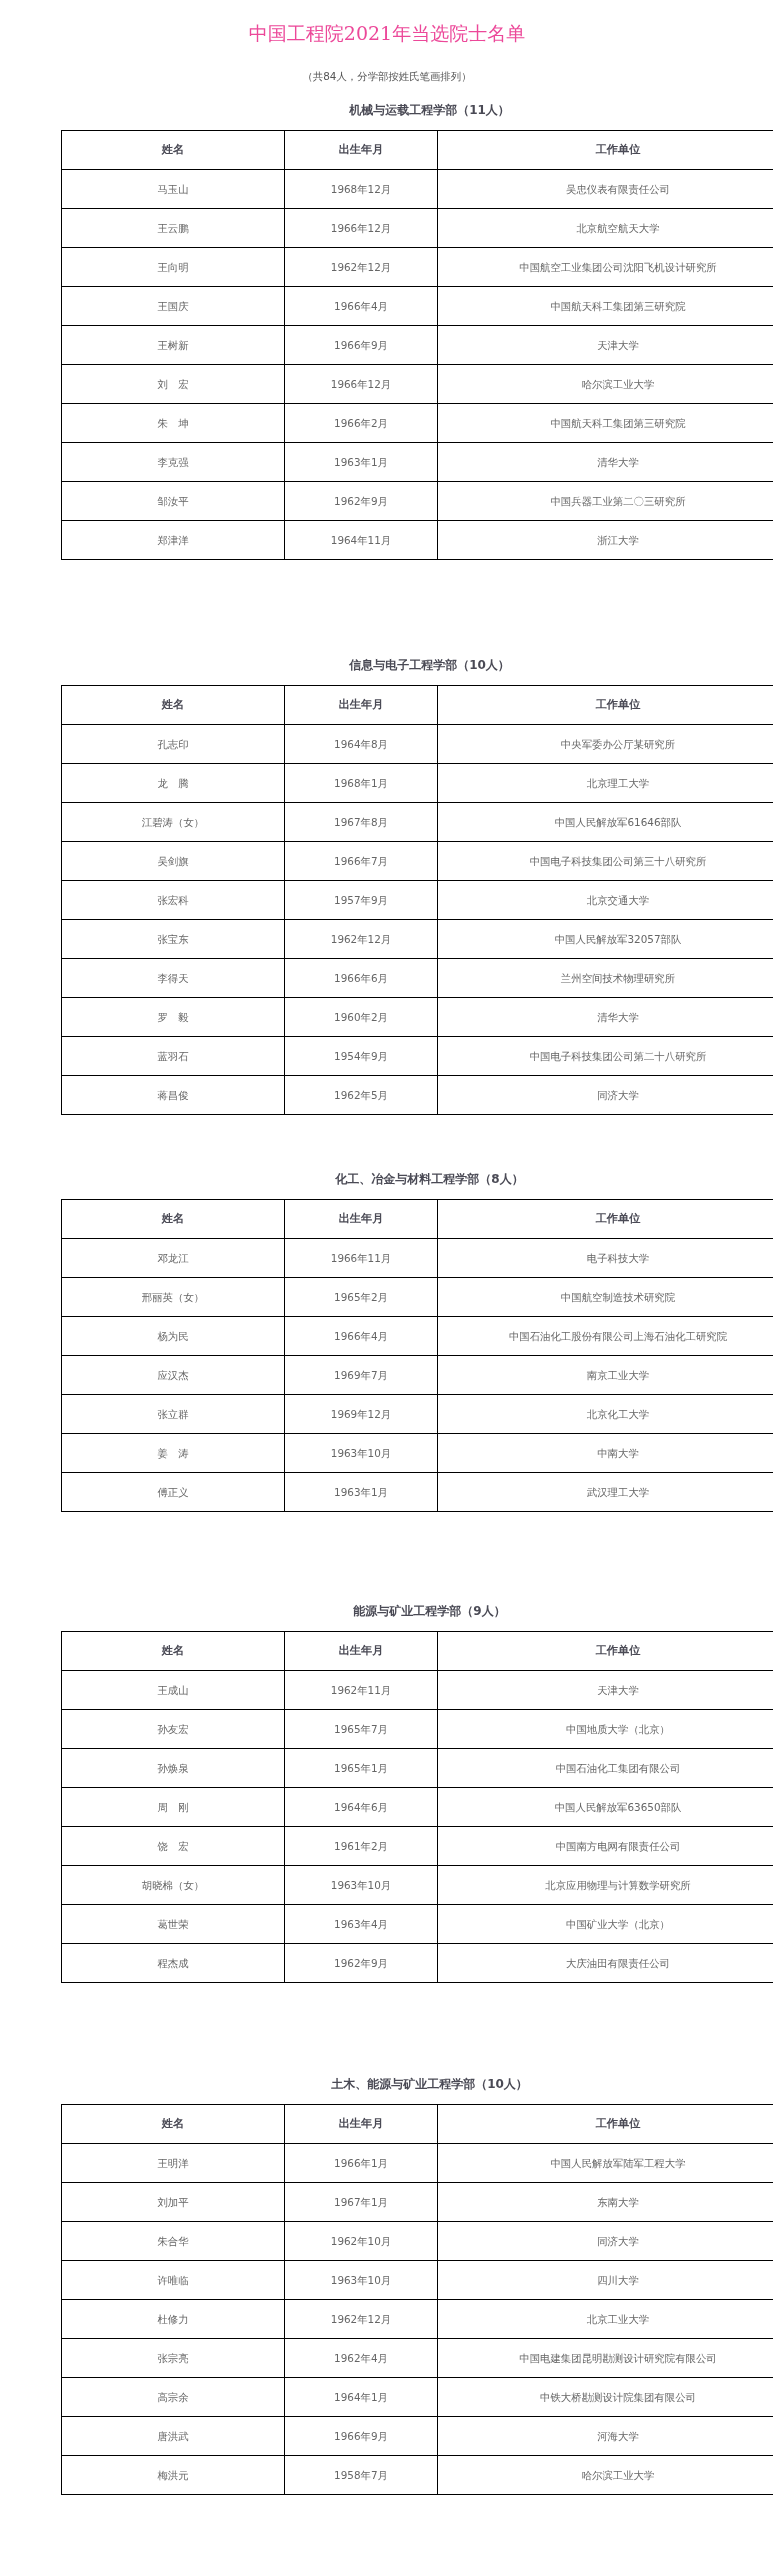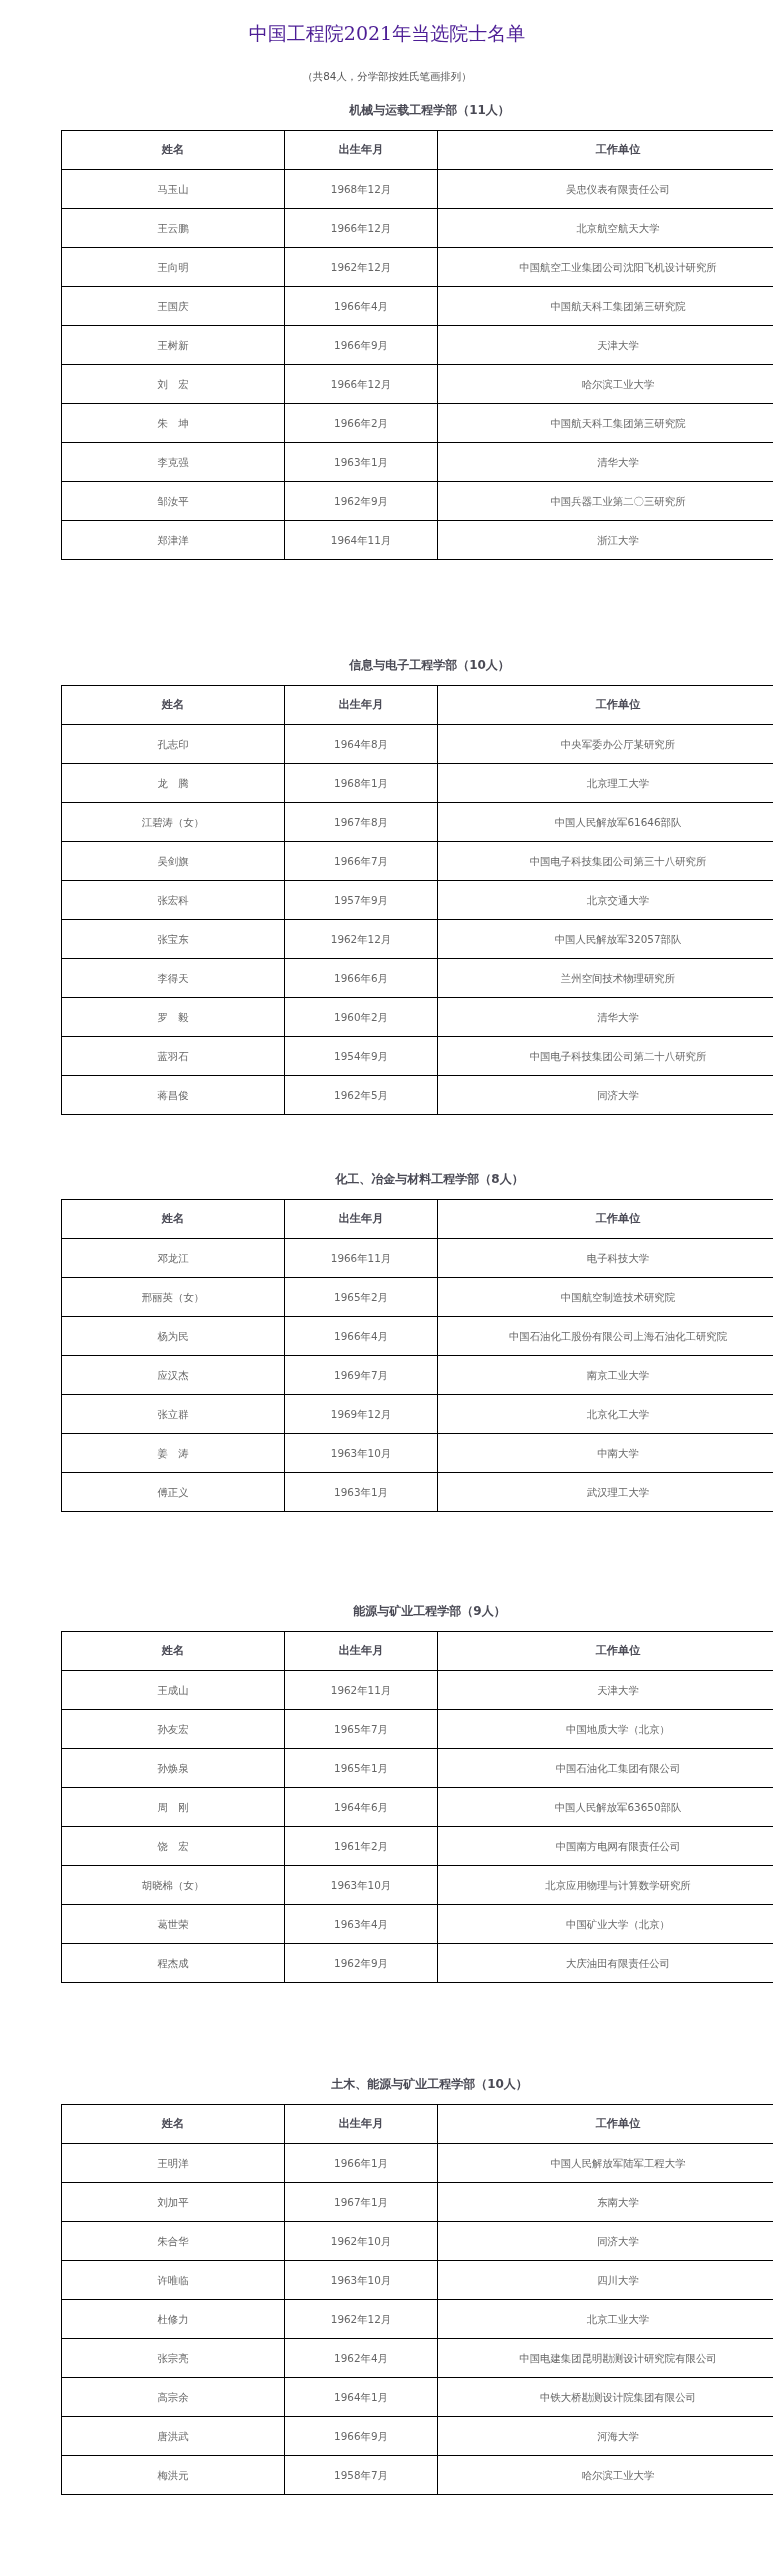--- a/index.html
+++ b/index.html
@@ -17,21 +17,21 @@
   }
   .page-title {
     position: absolute;
     left: 0;
     width: 774px;
     top: 19px;
     text-align: center;
     font-family: "DejaVu Serif", "Liberation Serif", serif;
     font-size: 19px;
     line-height: 29px;
-    color: #4c1d95;
+    color: #ec4899;
     letter-spacing: 0px;
   }
   .page-subtitle {
     position: absolute;
     left: 0;
     width: 774px;
     top: 48px;
     text-align: center;
     font-size: 10.4px;
     line-height: 17.6px;

